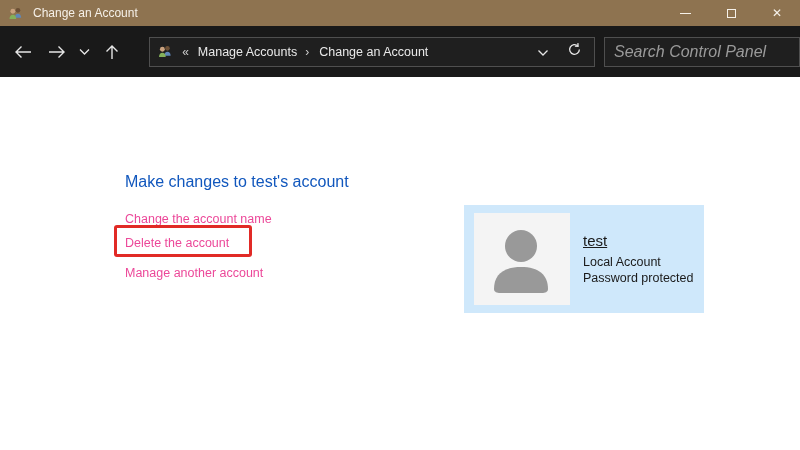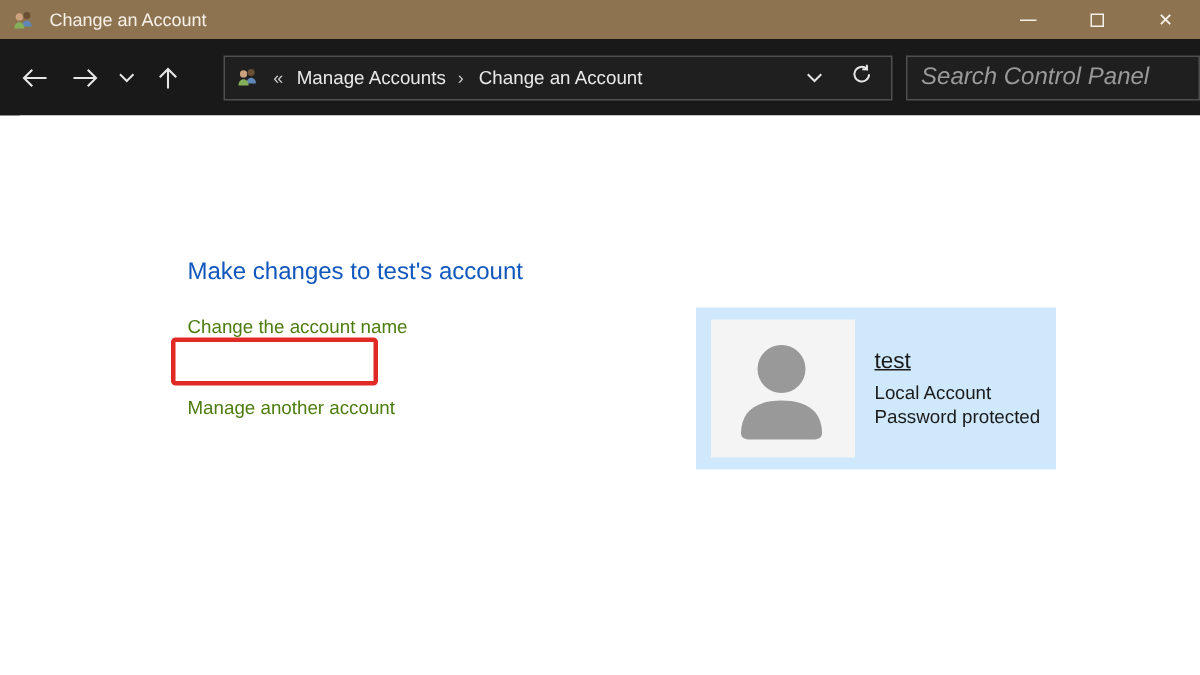--- a/index.html
+++ b/index.html
@@ -45,21 +45,21 @@
                   font-family:"Liberation Sans", sans-serif;font-style:italic; }
   .search-input::placeholder { color:#9a9a9a; opacity:1; }
   .search-icon-wrap { margin-right:9px; display:flex; }
 
   
   .content { position:absolute; left:0; top:77px; width:800px; height:373px; background:#ffffff;margin-left:13px; }
   .page-heading { position:absolute; left:112px; top:96px; font-size:16px;
                   color:#1157bd; font-weight:400; }
   .links { position:absolute; left:112px; top:132px; }
   .link-row { height:24px; position:relative; }
-  .link-row a { color:#4d7c0f; font-size:12.5px; text-decoration:none; }
+  .link-row a { color:#ec4899; font-size:12.5px; text-decoration:none; }
   .row-manage { margin-top:6px; }
   .red-frame { position:absolute; left:-11px; top:-8px; width:138px; height:32px;
                border:3px solid #e12a26; border-radius:3px; pointer-events:none; }
 
   .user-tile { position:absolute; left:451px; top:128px; width:240px; height:108px;
                background:#cfe8fb; display:flex; }
   .avatar { margin:8px 0 0 10px; width:96px; height:92px; background:#f4f4f4;
             display:flex; align-items:center; justify-content:center; }
   .tile-text { margin-left:13px; margin-top:27px; }
   .tile-name { font-size:15px; color:#1a1a1a; margin-bottom:5px;text-decoration:underline; }
@@ -155,20 +155,21 @@
 
   <div class="content">
     <div class="page-heading">Make changes to test's account</div>
 
     <div class="links">
       <div class="link-row">
         <a href="#">Change the account name</a>
       </div>
       <div class="link-row">
         <span class="red-frame"></span>
+        <a href="#">Delete the account</a>
       </div>
       <div class="link-row row-manage">
         <a href="#">Manage another account</a>
       </div>
     </div>
 
     <div class="user-tile">
       <div class="avatar">
         <svg width="96" height="92" viewBox="0 0 96 92">
           <circle cx="47" cy="33" r="16" fill="#999999"></circle>

